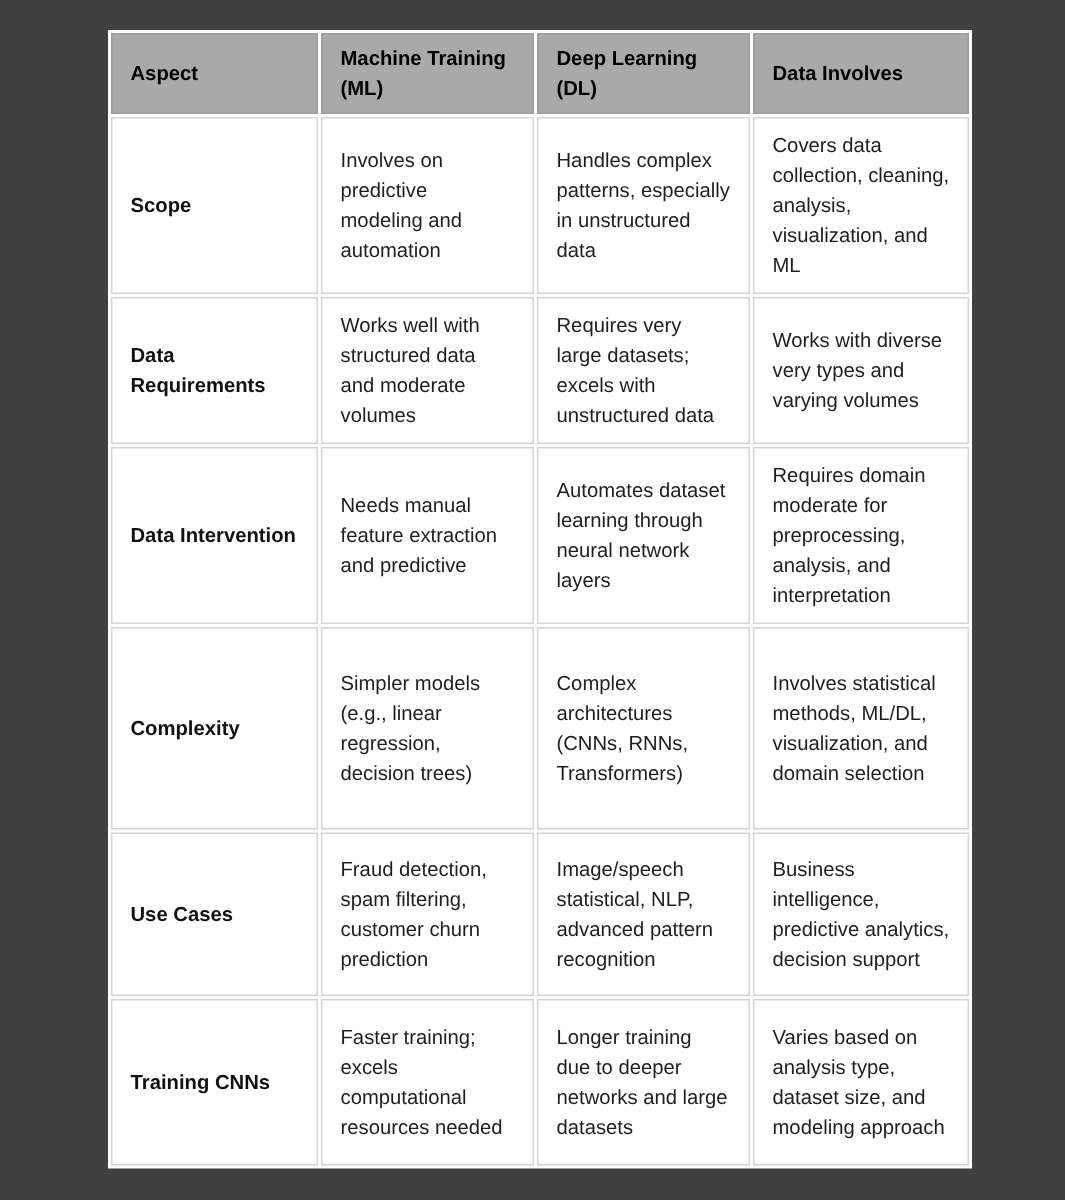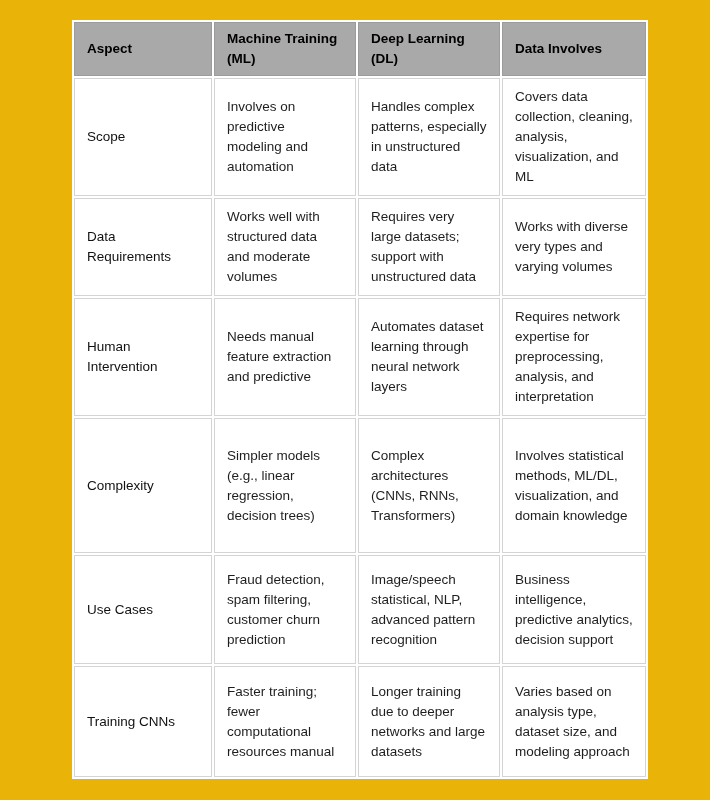--- a/index.html
+++ b/index.html
@@ -5,21 +5,21 @@
   html, body {
     margin: 0;
     padding: 0;
     background: #ffffff;
     font-family: "Liberation Sans", sans-serif;
   }
   .canvas {
     position: relative;
     width: 710px;
     height: 800px;
-    background: #eab308;
+    background: #404040;
     overflow: hidden;
   }
   .table-wrap {
     position: absolute;
     left: 72px;
     top: 20px;
   }
   table.compare {
     border-collapse: separate;
     border-spacing: 2px;
@@ -49,21 +49,21 @@
     color: #1e1e1e;
     font-size: 13.5px;
     font-weight: 400;
     line-height: 20px;
     text-align: left;
     vertical-align: middle;
     padding: 8px 12px;
     word-wrap: break-word;
   }
   td.aspect {
-    font-weight: 400;
+    font-weight: 700;
     color: #111111;
   }
   tr.hdr   { height: 44px;  }
   tr.r-scope    { height: 113px; }
   tr.r-datareq  { height: 93px;  }
   tr.r-human    { height: 110px; }
   tr.r-complex  { height: 135px; }
   tr.r-usecases { height: 109px; }
   tr.r-training { height: 111px; }
 </style>
@@ -90,43 +90,43 @@
       <tbody>
         <tr class="r-scope">
           <td class="aspect">Scope</td>
           <td>Involves on predictive modeling and automation</td>
           <td>Handles complex patterns, especially in unstructured data</td>
           <td>Covers data collection, cleaning, analysis, visualization, and ML</td>
         </tr>
         <tr class="r-datareq">
           <td class="aspect">Data Requirements</td>
           <td>Works well with structured data and moderate volumes</td>
-          <td>Requires very large datasets; support with unstructured data</td>
+          <td>Requires very large datasets; excels with unstructured data</td>
           <td>Works with diverse very types and varying volumes</td>
         </tr>
         <tr class="r-human">
-          <td class="aspect">Human Intervention</td>
+          <td class="aspect">Data Intervention</td>
           <td>Needs manual feature extraction and predictive</td>
           <td>Automates dataset learning through neural network layers</td>
-          <td>Requires network expertise for preprocessing, analysis, and interpretation</td>
+          <td>Requires domain moderate for preprocessing, analysis, and interpretation</td>
         </tr>
         <tr class="r-complex">
           <td class="aspect">Complexity</td>
           <td>Simpler models (e.g., linear regression, decision trees)</td>
           <td>Complex architectures (CNNs, RNNs, Transformers)</td>
-          <td>Involves statistical methods, ML/DL, visualization, and domain knowledge</td>
+          <td>Involves statistical methods, ML/DL, visualization, and domain selection</td>
         </tr>
         <tr class="r-usecases">
           <td class="aspect">Use Cases</td>
           <td>Fraud detection, spam filtering, customer churn prediction</td>
           <td>Image/speech statistical, NLP, advanced pattern recognition</td>
           <td>Business intelligence, predictive analytics, decision support</td>
         </tr>
         <tr class="r-training">
           <td class="aspect">Training CNNs</td>
-          <td>Faster training; fewer computational resources manual</td>
+          <td>Faster training; excels computational resources needed</td>
           <td>Longer training due to deeper networks and large datasets</td>
           <td>Varies based on analysis type, dataset size, and modeling approach</td>
         </tr>
       </tbody>
     </table>
   </div>
 </div>
 
 </body></html>

